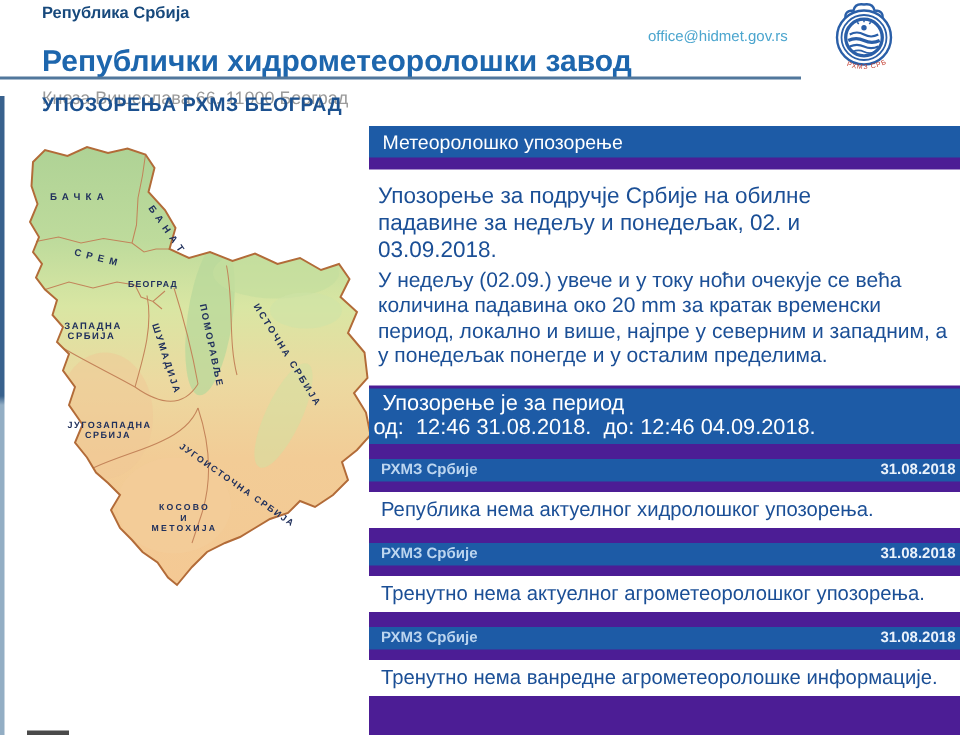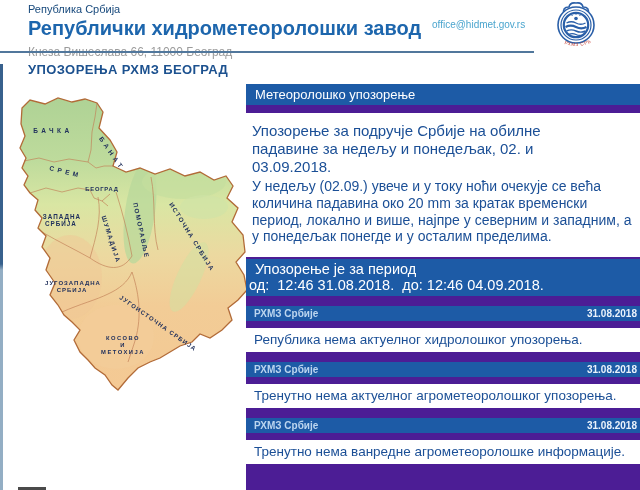--- a/index.html
+++ b/index.html
@@ -2,22 +2,22 @@
 <html><head>
 <meta charset="utf-8">
 <style>
   html,body{margin:0;padding:0}
   body{
     width:640px;height:490px;position:relative;overflow:hidden;
     background:#ffffff;font-family:"Liberation Sans",sans-serif;
   }
   
   .hdr{position:absolute;left:28px;top:3px;width:400px}
-  .hdr-country{font-size:11px;font-weight:normal;color:#17497c}
-  .hdr-org{font-size:20px;font-weight:bold;color:#1d66ad;margin-top:2px;white-space:nowrap}
+  .hdr-country{font-size:11px;font-weight:bold;color:#17497c}
+  .hdr-org{font-size:20px;font-weight:bold;color:#1d66ad;margin-top:15px;white-space:nowrap}
   .hdr-addr{font-size:12px;color:#9b9b9b;margin-top:5px}
   .hdr-email{position:absolute;left:432px;top:19px;font-size:10px;color:#4ba5ce;text-decoration:none}
   .hdr-rule{position:absolute;left:0;top:51px;width:534px;height:2px;background:#51779c}
   .logo{position:absolute;left:551px;top:1px;width:50px;height:50px}
   .sec-title{position:absolute;left:28px;top:62px;font-size:13px;font-weight:bold;color:#1c518f;letter-spacing:.4px}
   .left-border{position:absolute;left:0;top:64px;width:3px;height:426px;
     background:linear-gradient(#38618d 0,#38618d 200px,#93aec4 206px,#93aec4 100%)}
   .artifact{position:absolute;left:18px;top:487px;width:28px;height:3px;background:#4a4a4a}
   
   .map{position:absolute;left:4px;top:82px}

